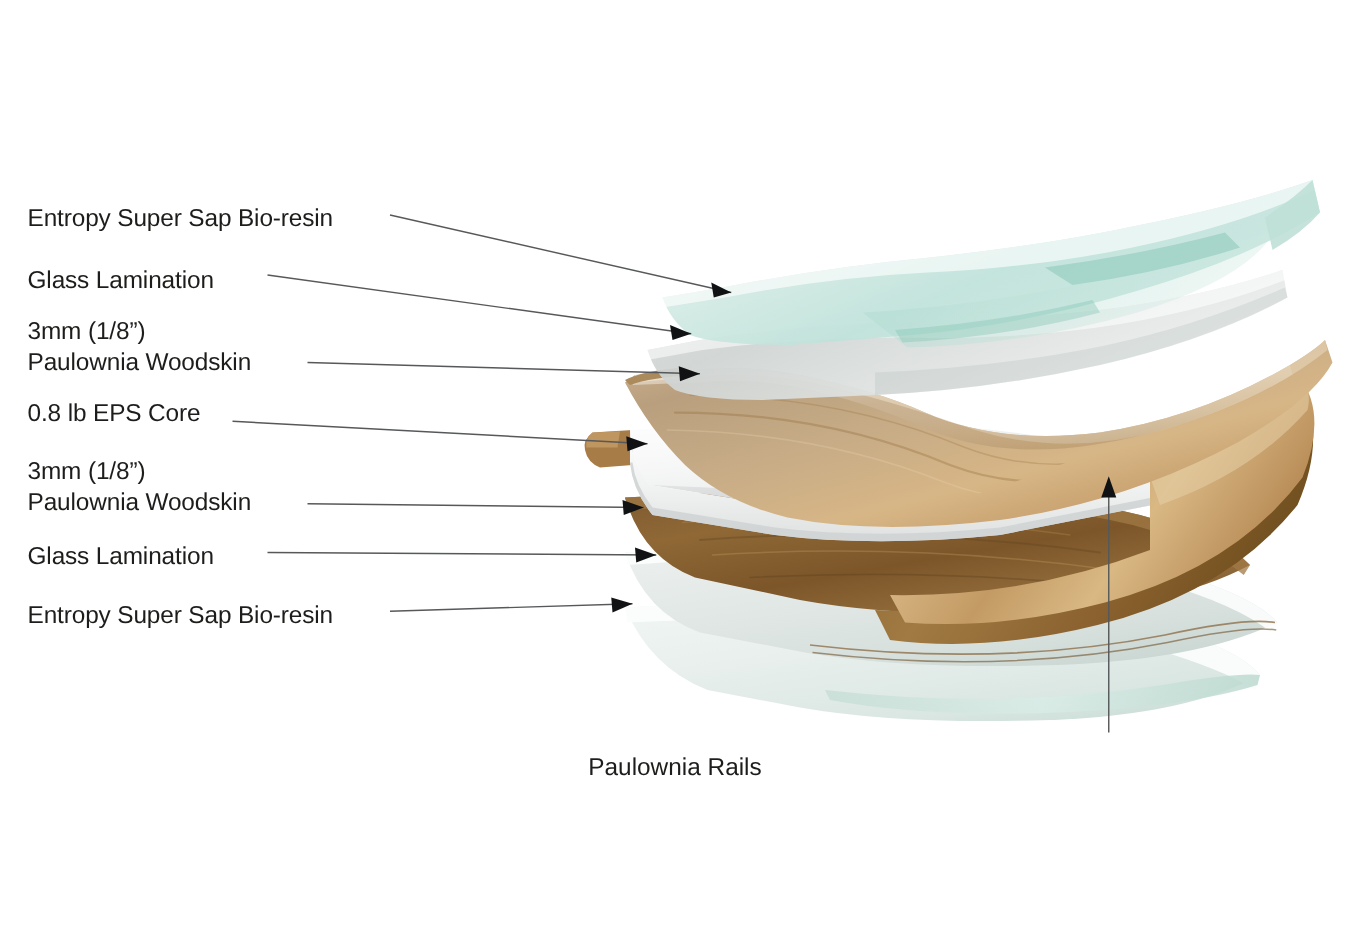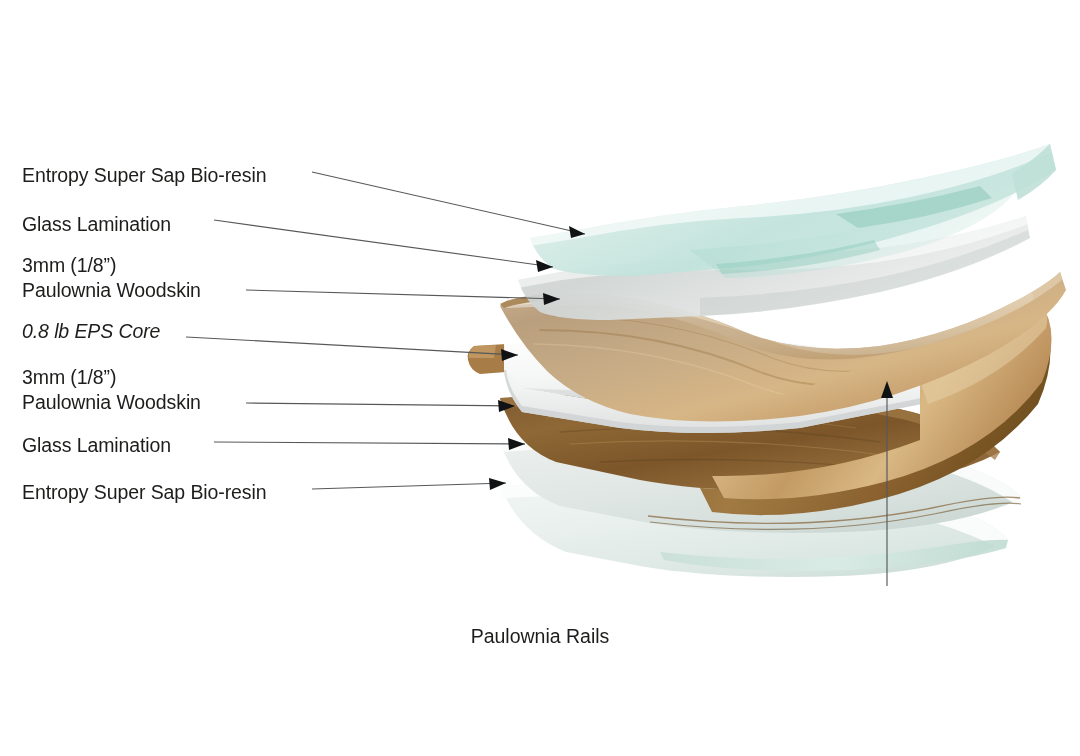--- a/index.html
+++ b/index.html
@@ -18,21 +18,20 @@
     letter-spacing:-0.1px;
     color:#1d1d1b;
     white-space:nowrap;
   }
   .caption{
     position:absolute;
     font-size:19.5px;
     line-height:28px;
     color:#1d1d1b;
     white-space:nowrap;
-    margin-top:22px;
   }
   svg.art{position:absolute;left:0;top:0;width:1080px;height:756px;overflow:visible;}
   .lead{stroke:#56585a;stroke-width:1.15;fill:none;}
   .leadhead{fill:#111214;}
 </style>
 </head>
 <body>
 
 <div id="stage">
 
@@ -285,21 +284,21 @@
 
   <div class="label" style="left:22px;top:212px;">
     <span>Glass Lamination</span>
   </div>
 
   <div class="label" style="left:22px;top:253px;">
     <div>3mm (1/8”)</div>
     <div>Paulownia Woodskin</div>
   </div>
 
-  <div class="label" style="left:22px;top:319px;font-style:italic;">
+  <div class="label" style="left:22px;top:319px;">
     <span>0.8 lb EPS Core</span>
   </div>
 
   <div class="label" style="left:22px;top:365px;">
     <div>3mm (1/8”)</div>
     <div>Paulownia Woodskin</div>
   </div>
 
   <div class="label" style="left:22px;top:433px;">
     <span>Glass Lamination</span>

